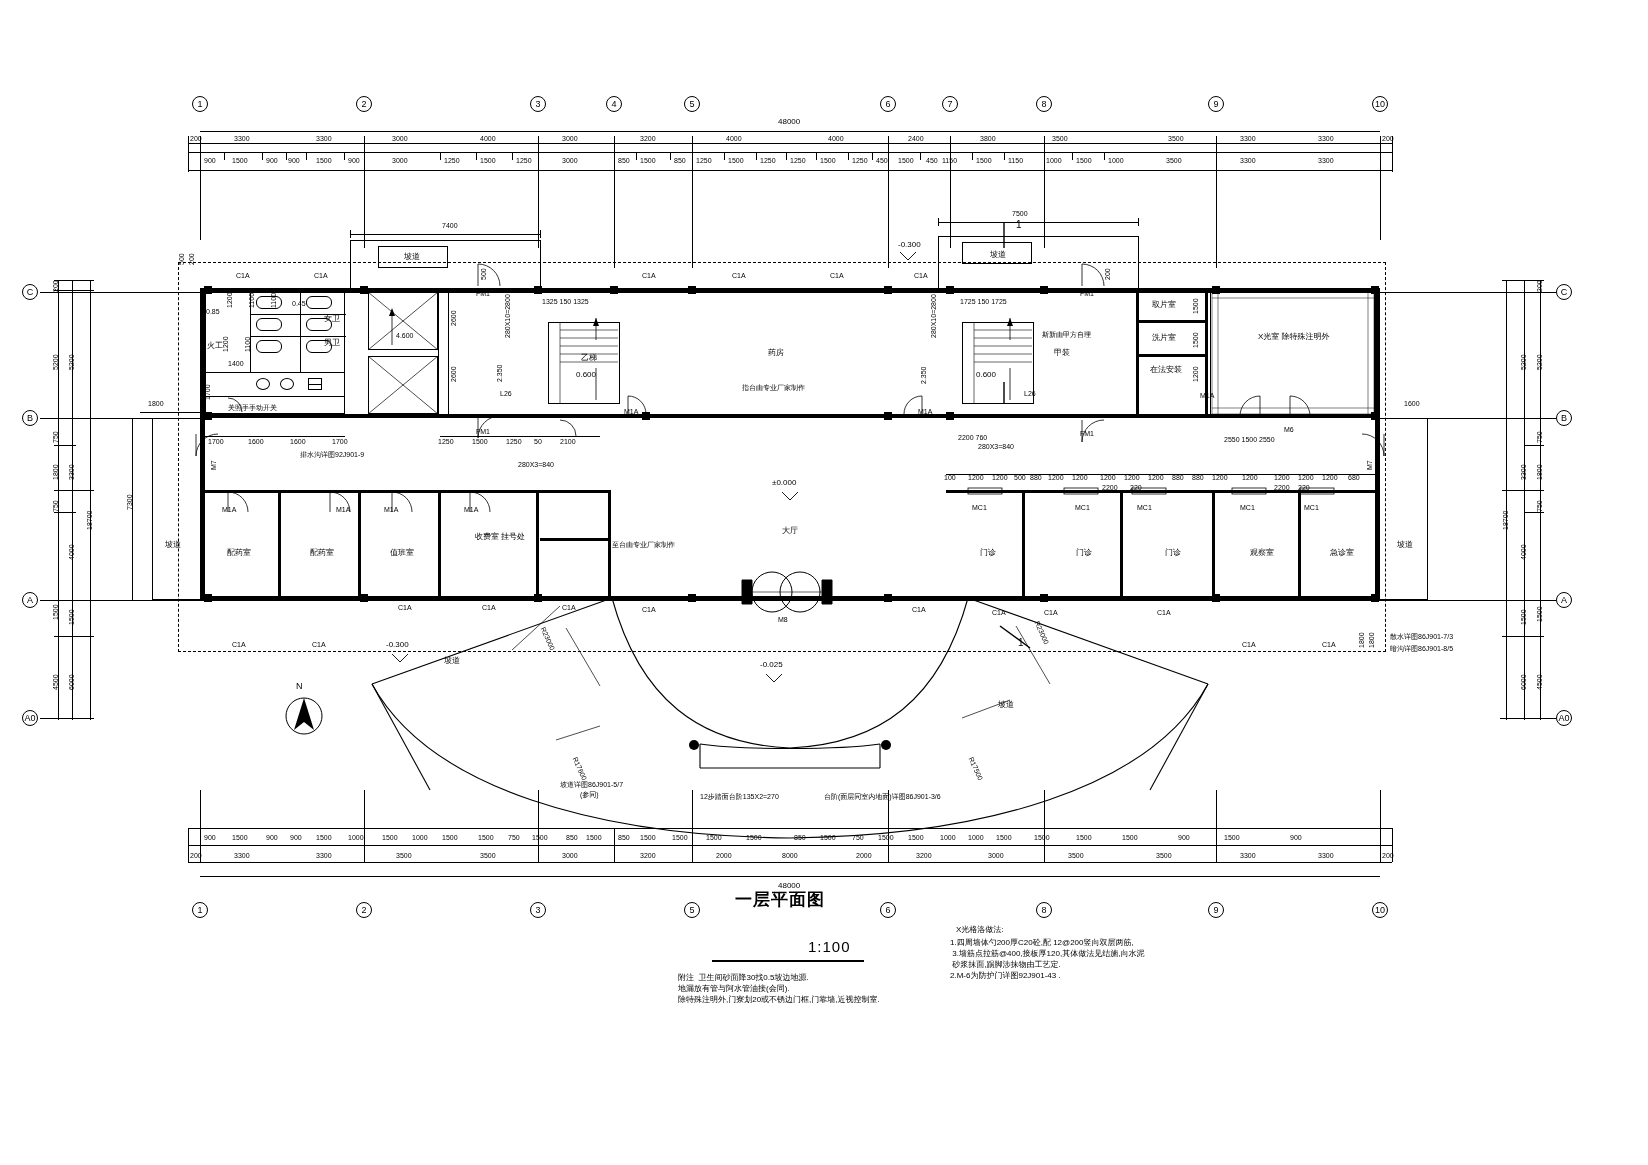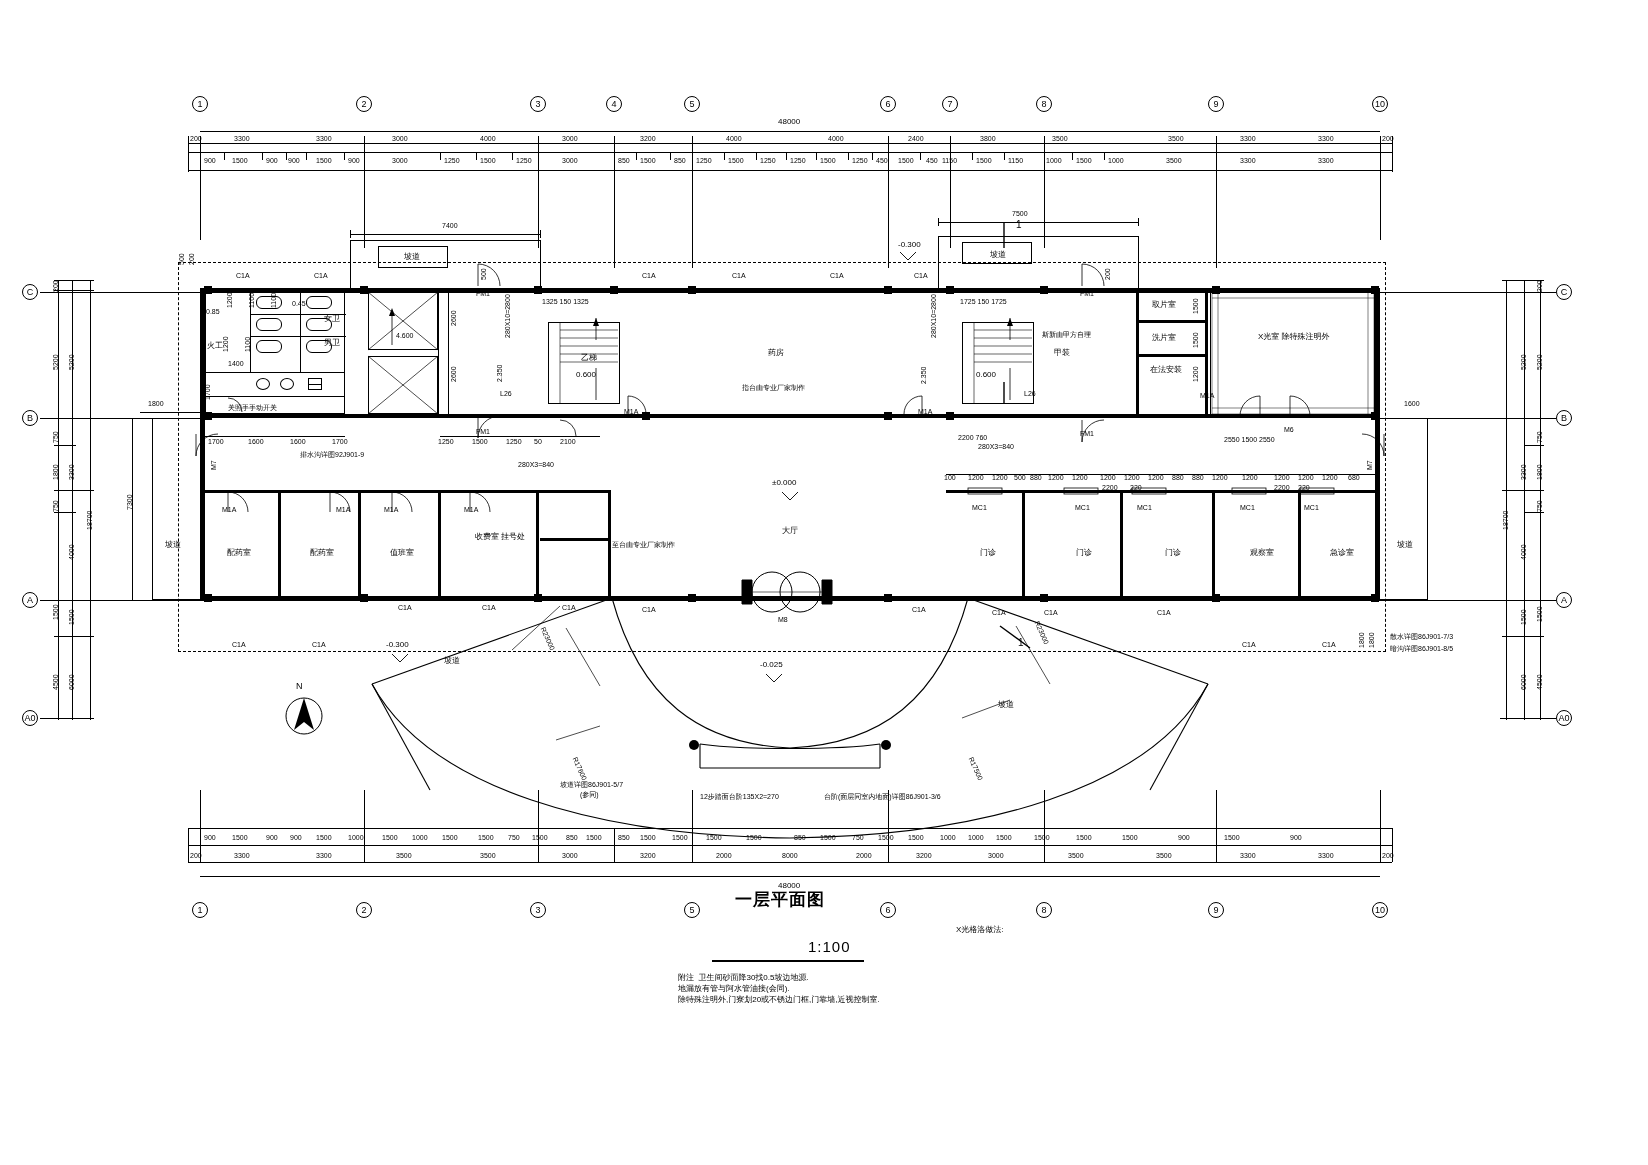--- a/index.html
+++ b/index.html
@@ -765,14 +765,18 @@
   <div class="circ" style="left:1372px;top:902px;">10</div>
 
   <div class="title" style="left:712px;top:888px;margin-left:23px;">一层平面图</div>
   <div class="title" style="left:808px;top:938px;font-weight:normal;font-size:15px;">1:100</div>
   <div class="ln h2" style="left:712px;top:960px;width:152px;"></div>
 
   <div class="note" style="left:678px;top:972px;">附注  卫生间砂面降30找0.5坡边地源.
 地漏放有管与阿水管油接(会同).
 除特殊注明外,门寮划20或不锈边门框,门靠墙,近视控制室.</div>
   <div class="note" style="left:956px;top:924px;">X光格洛做法:</div>
+  <div class="note" style="left:950px;top:937px;">1.四周墙体勺200厚C20砼,配 12@200竖向双层两筋,
+ 3.墙筋点拉筋@400,接板厚120,其体做法见结施,向水泥
+ 砂浆抹面,踢脚涉抹物由工艺定.
+2.M-6为防护门详图92J901-43 .</div>
 
 </div>
 
 </body></html>

